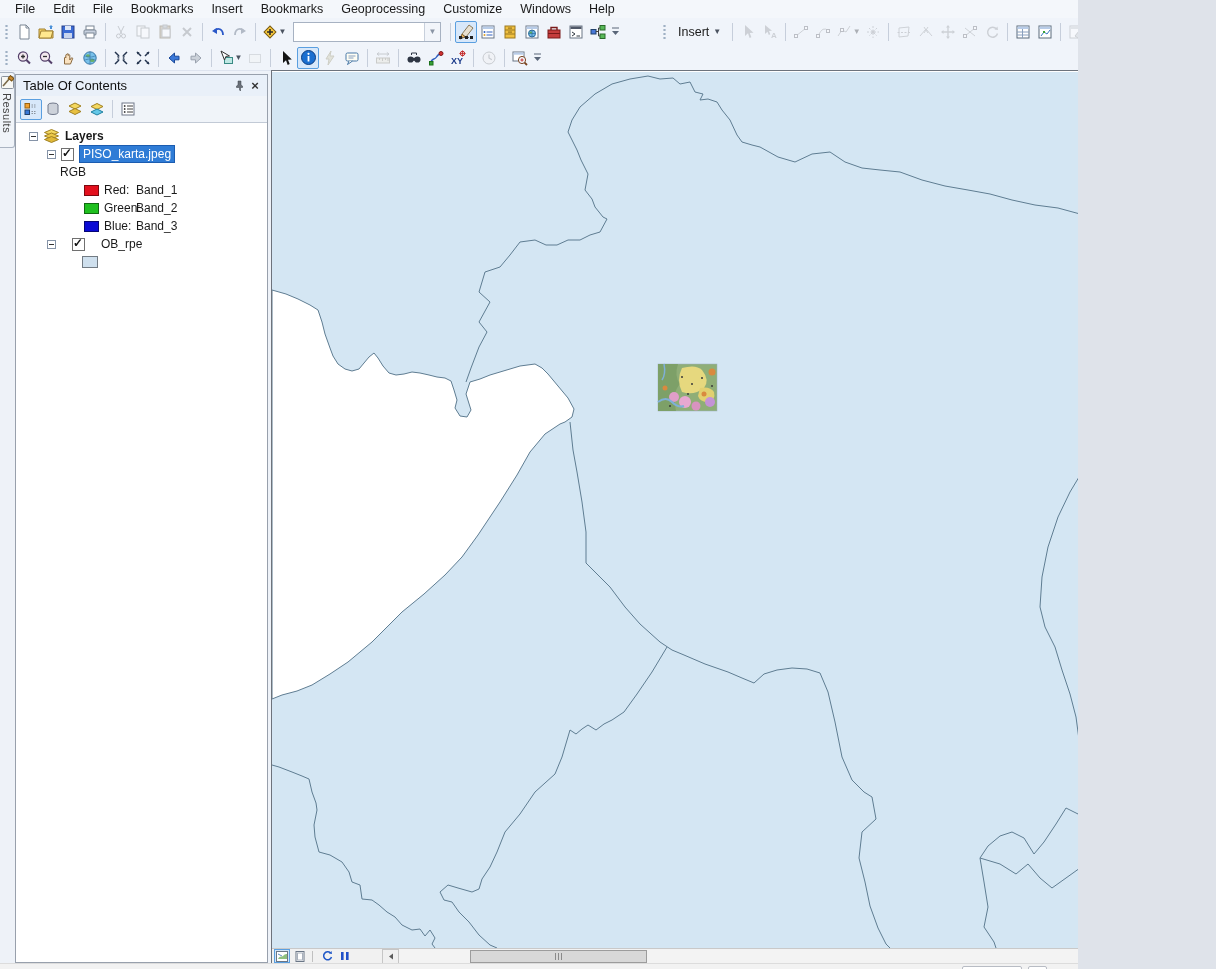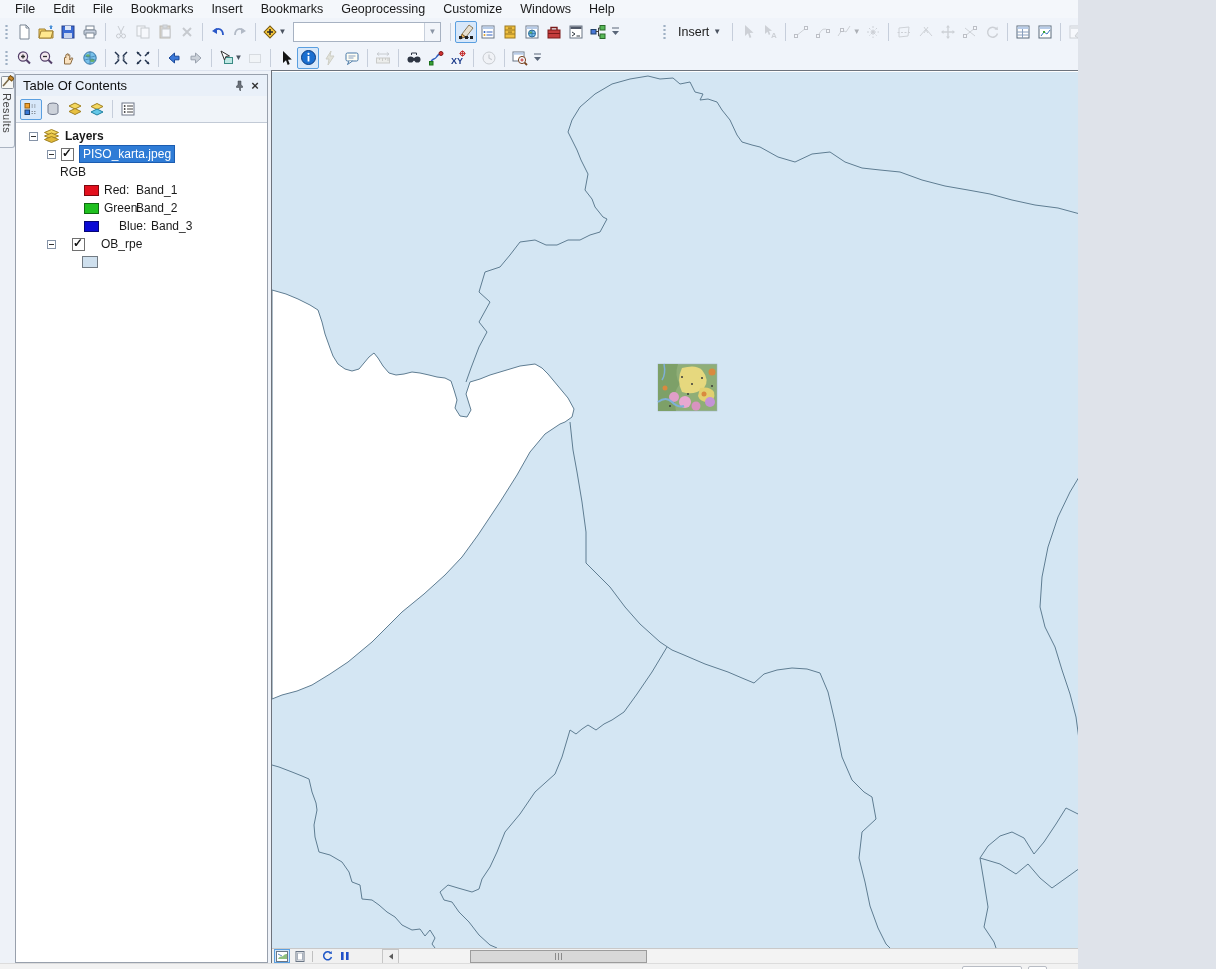--- a/index.html
+++ b/index.html
@@ -581,21 +581,21 @@
         <div class="trw" style="padding-left:68px;gap:5px">
           <span class="sw" style="background-color: rgb(227, 16, 29);"></span>
           <span><span class="band-ch">Red:</span><span>Band_1</span></span>
         </div>
 
         <div class="trw" style="padding-left:68px;gap:5px">
           <span class="sw" style="background-color: rgb(31, 192, 31);"></span>
           <span><span class="band-ch">Green:</span><span>Band_2</span></span>
         </div>
 
-        <div class="trw" style="padding-left:68px;gap:20px">
+        <div class="trw" style="padding-left:68px;gap:5px">
           <span class="sw" style="background-color: rgb(10, 10, 212);"></span>
           <span><span class="band-ch">Blue:</span><span>Band_3</span></span>
         </div>
 
         <div class="trw" style="padding-left:31px;gap:16px">
           <span class="exp"></span>
           <span class="cb checked"></span>
           <span>OB_rpe</span>
         </div>
 

